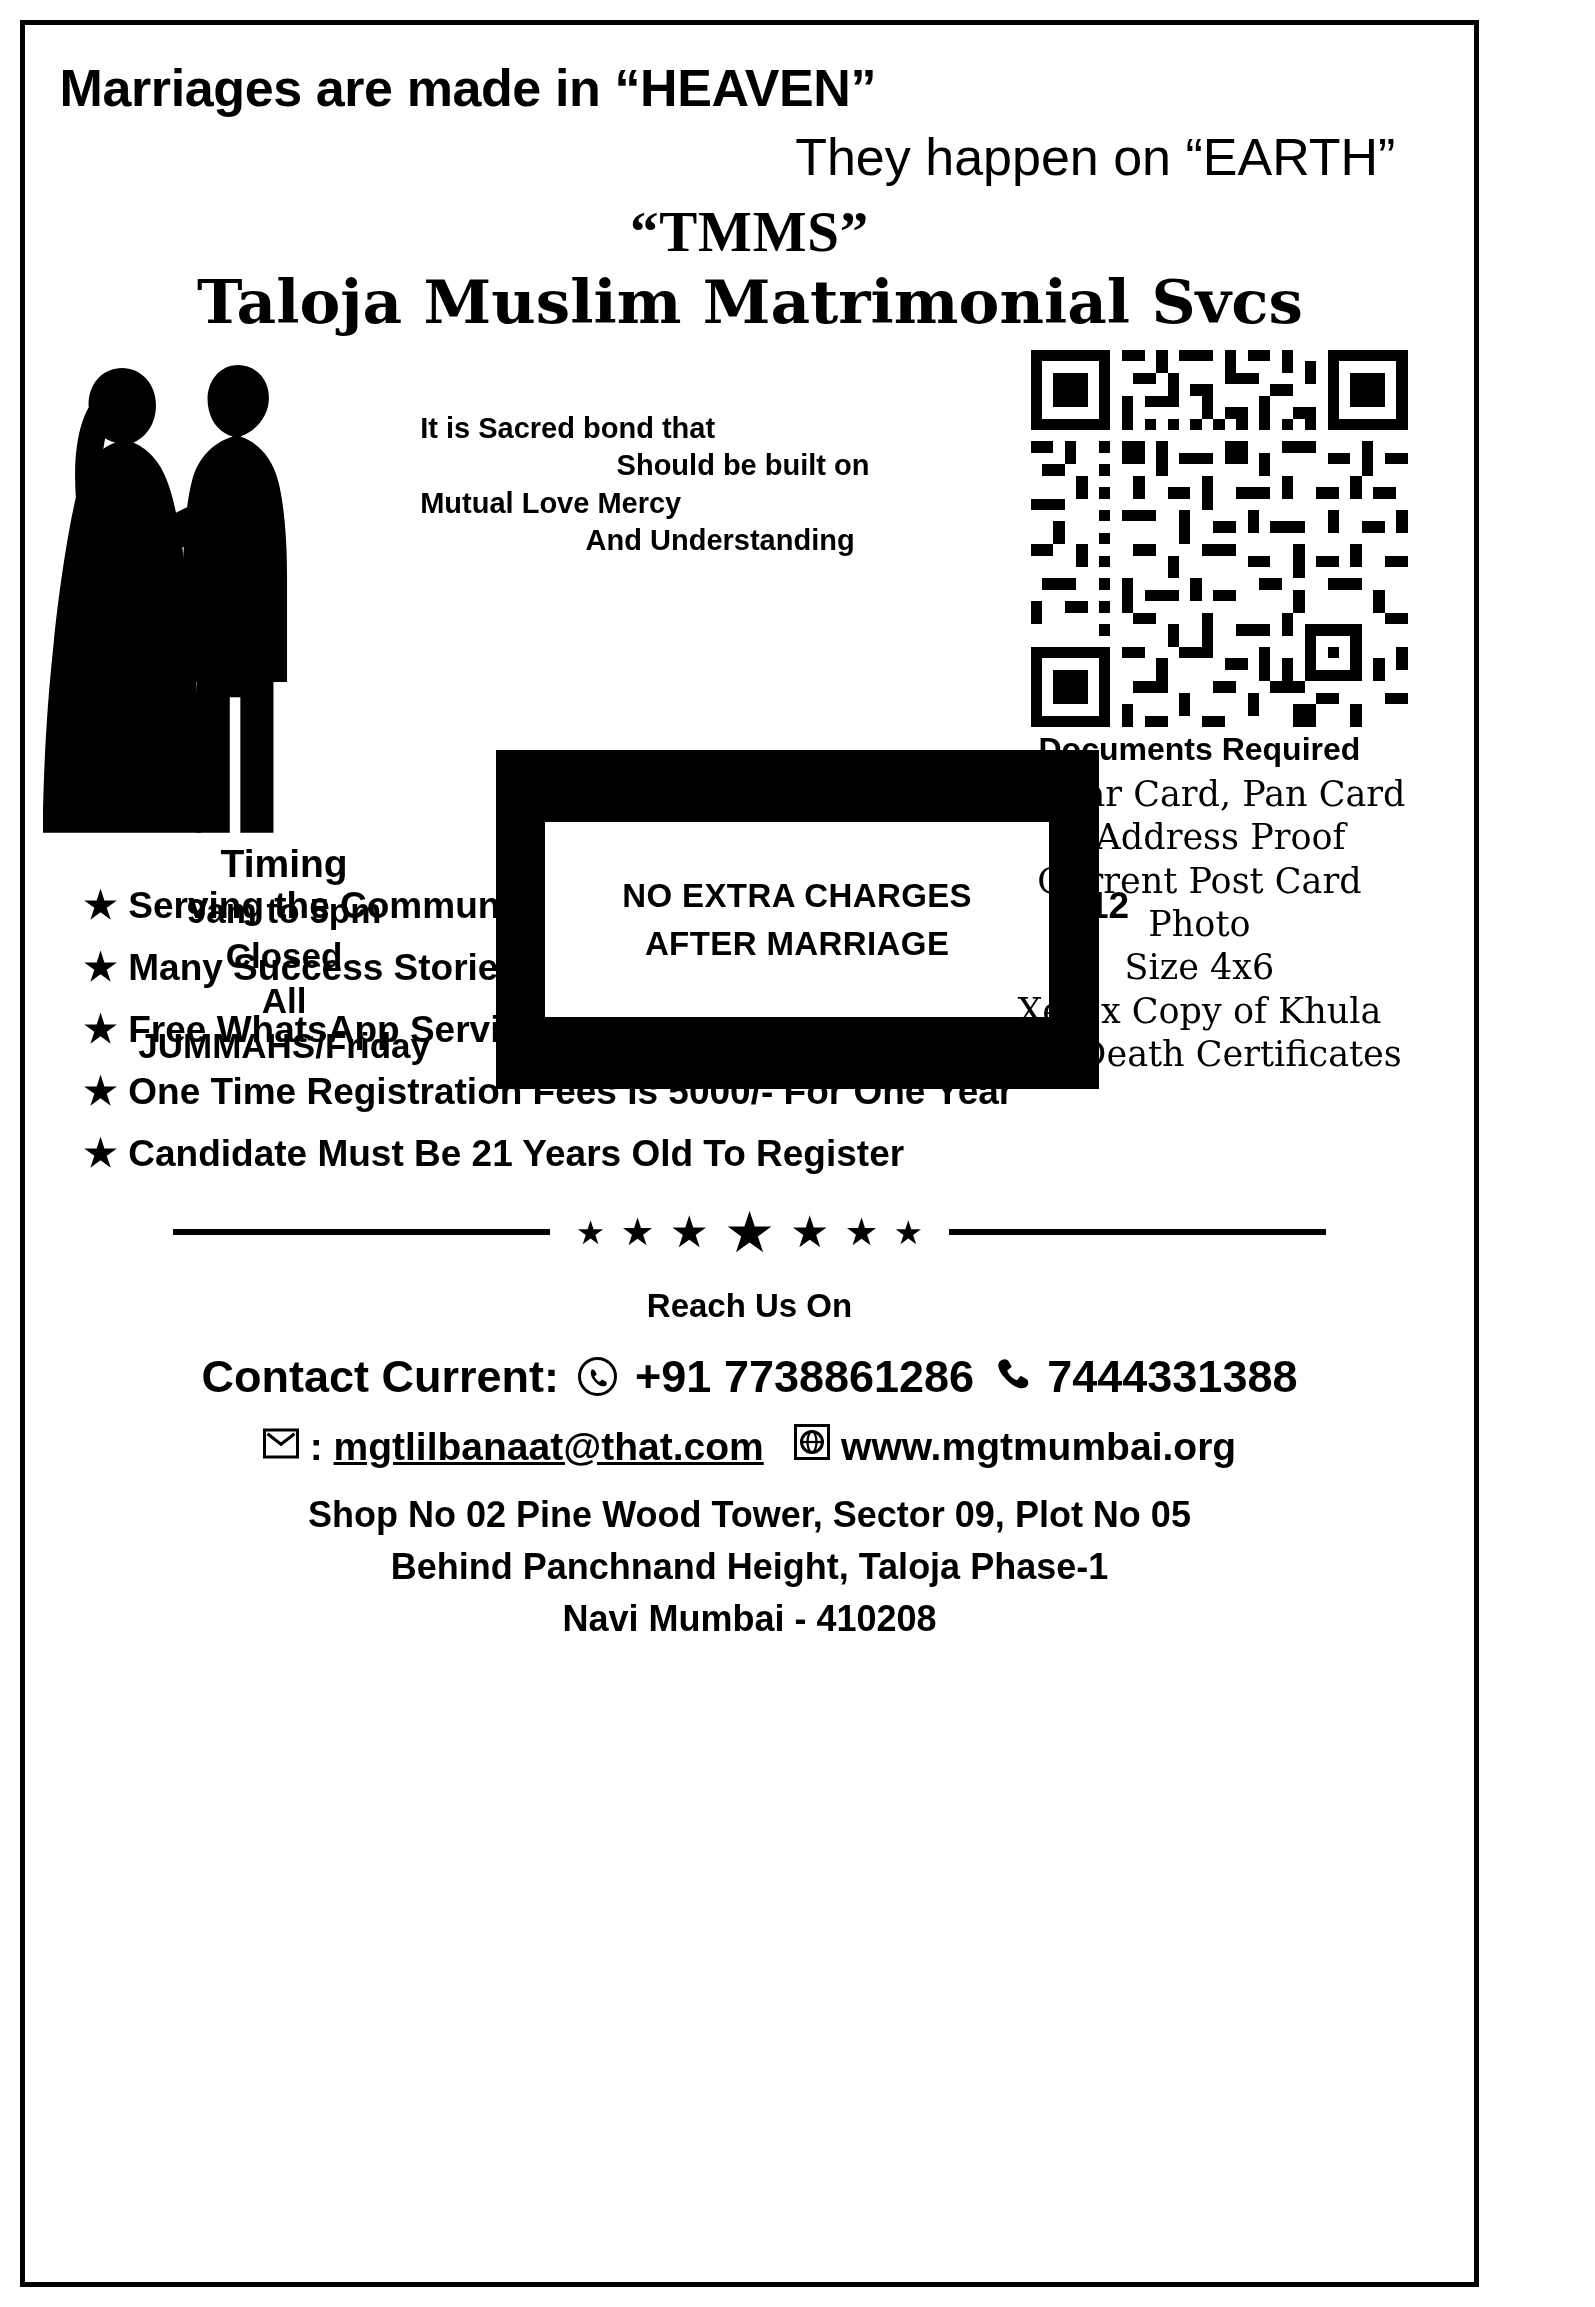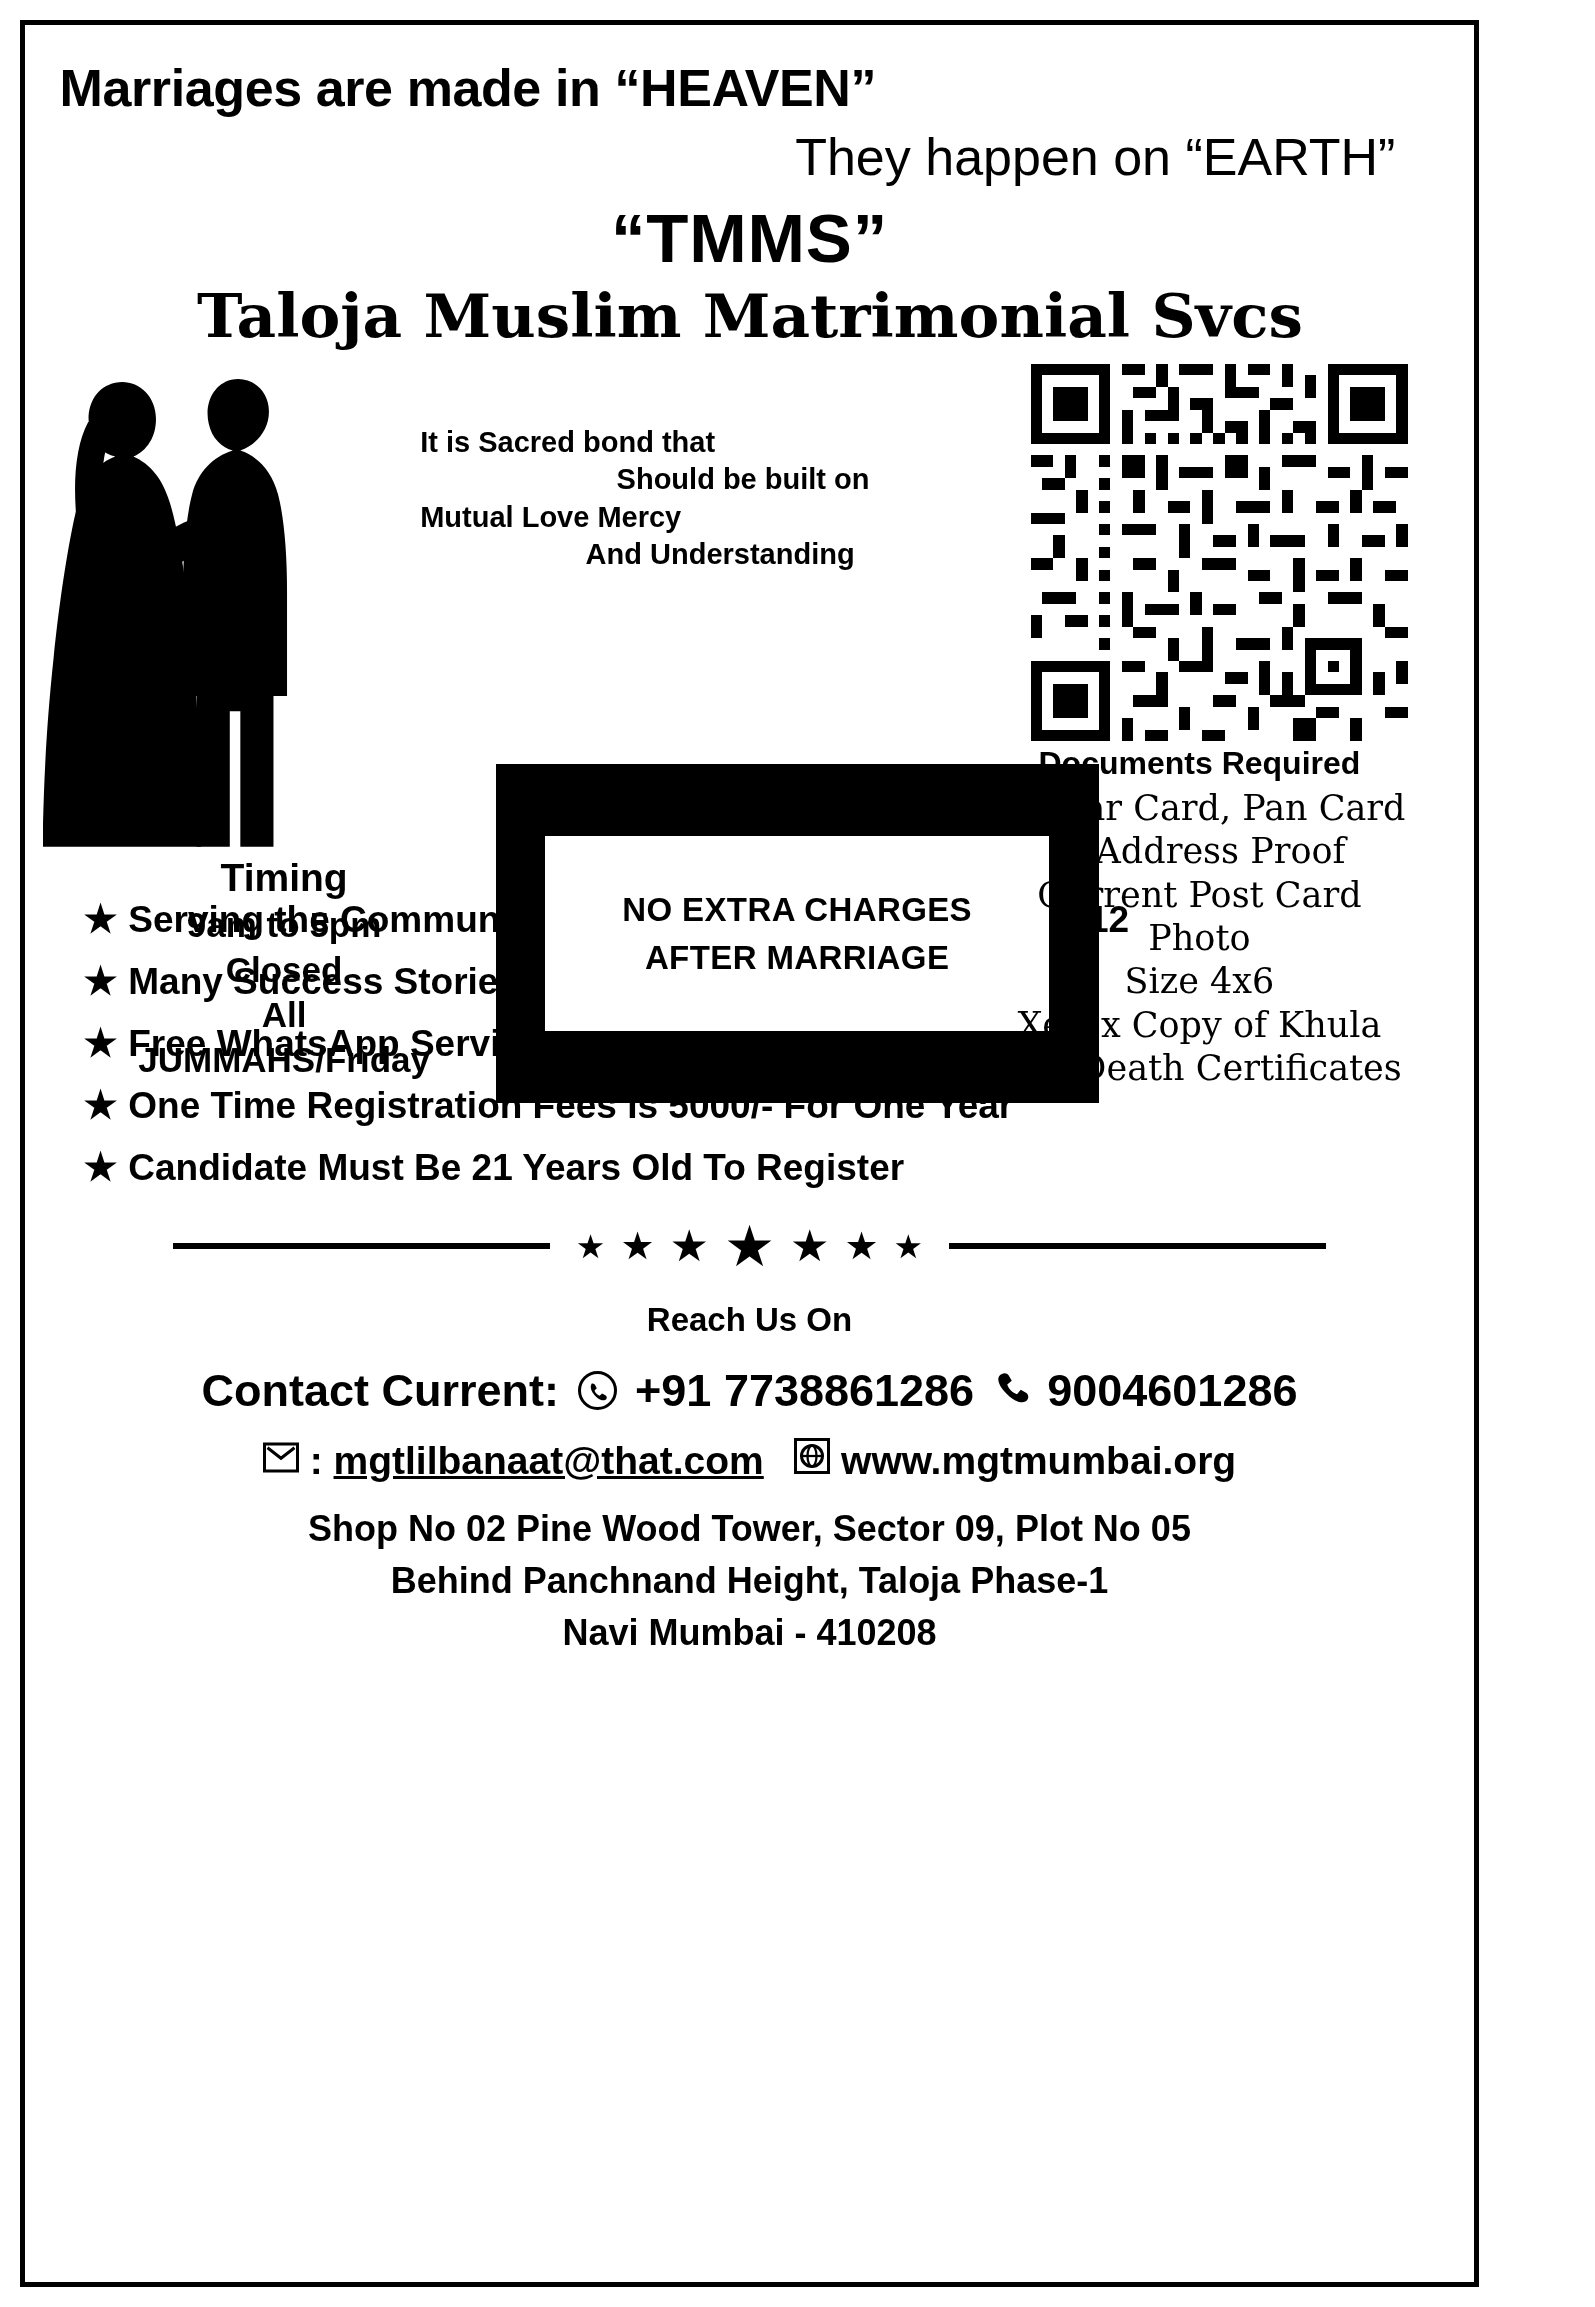--- a/index.html
+++ b/index.html
@@ -37,23 +37,23 @@
     white-space: nowrap;
   }
   .head-line-2 {
     font-size: 52px;
     font-weight: normal;
     text-align: right;
     margin: 9px 53px 0 0;
     white-space: nowrap;
   }
   .tmms {
-    font-family: Liberation Sans, sans-serif;
-    font-weight: bold;
-    font-size: 69px;
+    font-family: Liberation Serif, serif;
+    font-weight: bold;
+    font-size: 57px;
     text-align: center;
     margin: 12px 0 0 0;
     letter-spacing: 0.8px;
   }
   .org-name {
     font-family: "DejaVu Serif", serif;
     font-weight: bold;
     font-size: 60px;
     text-align: center;
     margin: 3px 0 0 0;
@@ -484,21 +484,21 @@
           <circle cx="26" cy="26" r="24" fill="none" stroke="#000" stroke-width="4"></circle>
           <path d="M18 17c2-1 4 0 5 2l2 4-3 3c1 3 4 6 7 7l3-3 4 2c2 1 3 3 2 5-2 3-7 3-12-1-5-4-9-10-9-15 0-2 1-3 1-4z" fill="#000"></path>
         </svg>
       </span>
       <span>+91 7738861286</span>
       <span class="ico">
         <svg width="36" height="39" viewBox="0 0 48 52" xmlns="http://www.w3.org/2000/svg">
           <path d="M12 4c3-2 7-1 9 2l4 7-6 5c2 6 7 11 13 13l5-6 7 4c3 2 4 6 2 9-3 5-11 5-20-1C16 30 7 19 7 11c0-3 2-6 5-7z" fill="#000"></path>
         </svg>
       </span>
-      <span>9004601286</span>
+      <span>7444331388</span>
     </div>
 
     <div class="email-row">
       <span class="ico">
         <svg width="36" height="33" viewBox="0 0 48 44" xmlns="http://www.w3.org/2000/svg">
           <rect x="2" y="4" width="44" height="36" fill="none" stroke="#000" stroke-width="4"></rect>
           <path d="M6 9l18 14L42 9" fill="none" stroke="#000" stroke-width="4"></path>
         </svg>
       </span>
       <span>:</span>

